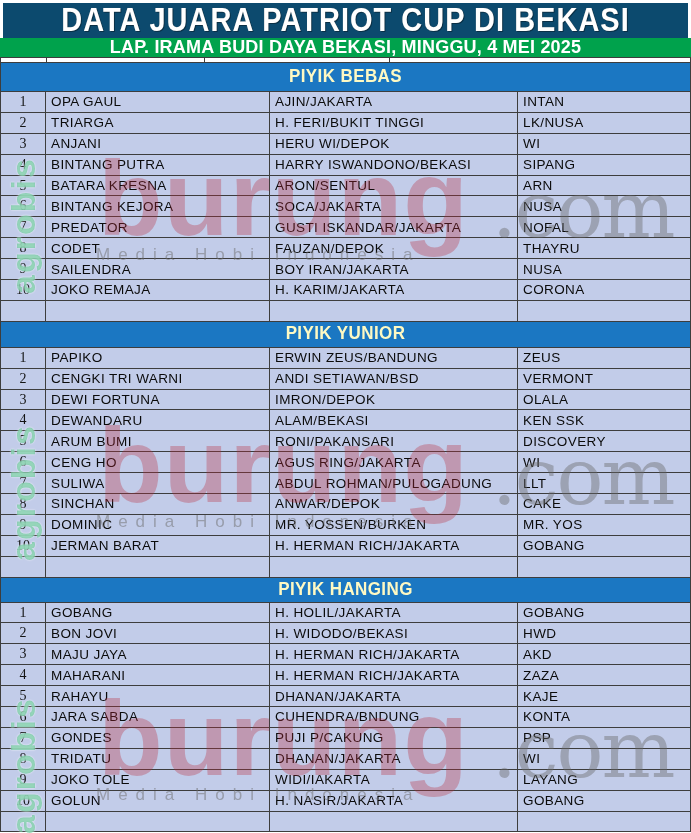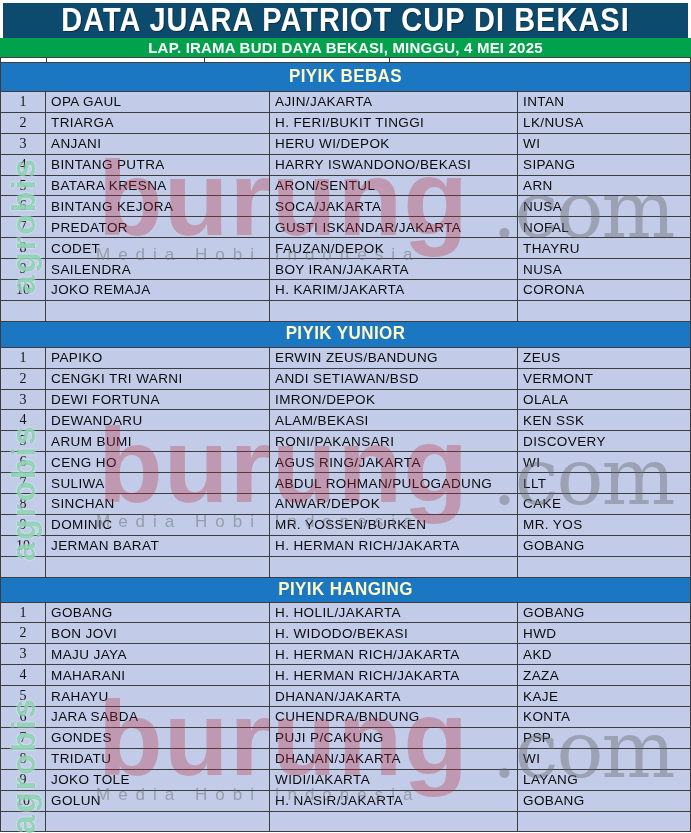--- a/index.html
+++ b/index.html
@@ -7,21 +7,21 @@
         font-family:"Liberation Sans", sans-serif;}
 
   
   .banner{position:absolute;top:3px;left:3px;width:685px;height:35px;
           display:flex;align-items:center;justify-content:center;}
   .banner-title{color:#ffffff;font-weight:bold;font-size:29px;letter-spacing:1px;
                 transform:scaleY(1.12);display:inline-block;white-space:nowrap;
                 text-shadow:1px 1px 0 rgba(0,0,0,.35), 0 0 1px rgba(90,90,90,.6);}
   .subbar{position:absolute;top:38px;left:0;width:691px;height:19px;
           display:flex;align-items:center;justify-content:center;}
-  .subbar-text{color:#ffffff;font-weight:bold;font-size:15px;letter-spacing:.2px;}
+  .subbar-text{color:#ffffff;font-weight:bold;font-size:18px;letter-spacing:.2px;}
 
   
   .table-wrap{position:absolute;top:57px;left:0;width:691px;
               border-left:1px solid #3d3d3d;border-right:1px solid #3d3d3d;
               box-sizing:border-box;}
   .spacer-top{position:relative;height:6px;background:#ffffff;
               border-top:1px solid #3d3d3d;border-bottom:1px solid #3d3d3d;box-sizing:border-box;}
   .spacer-top .tick{position:absolute;top:0;width:1px;height:100%;background:#3d3d3d;}
 
   .sec-h{display:flex;align-items:center;justify-content:center;

